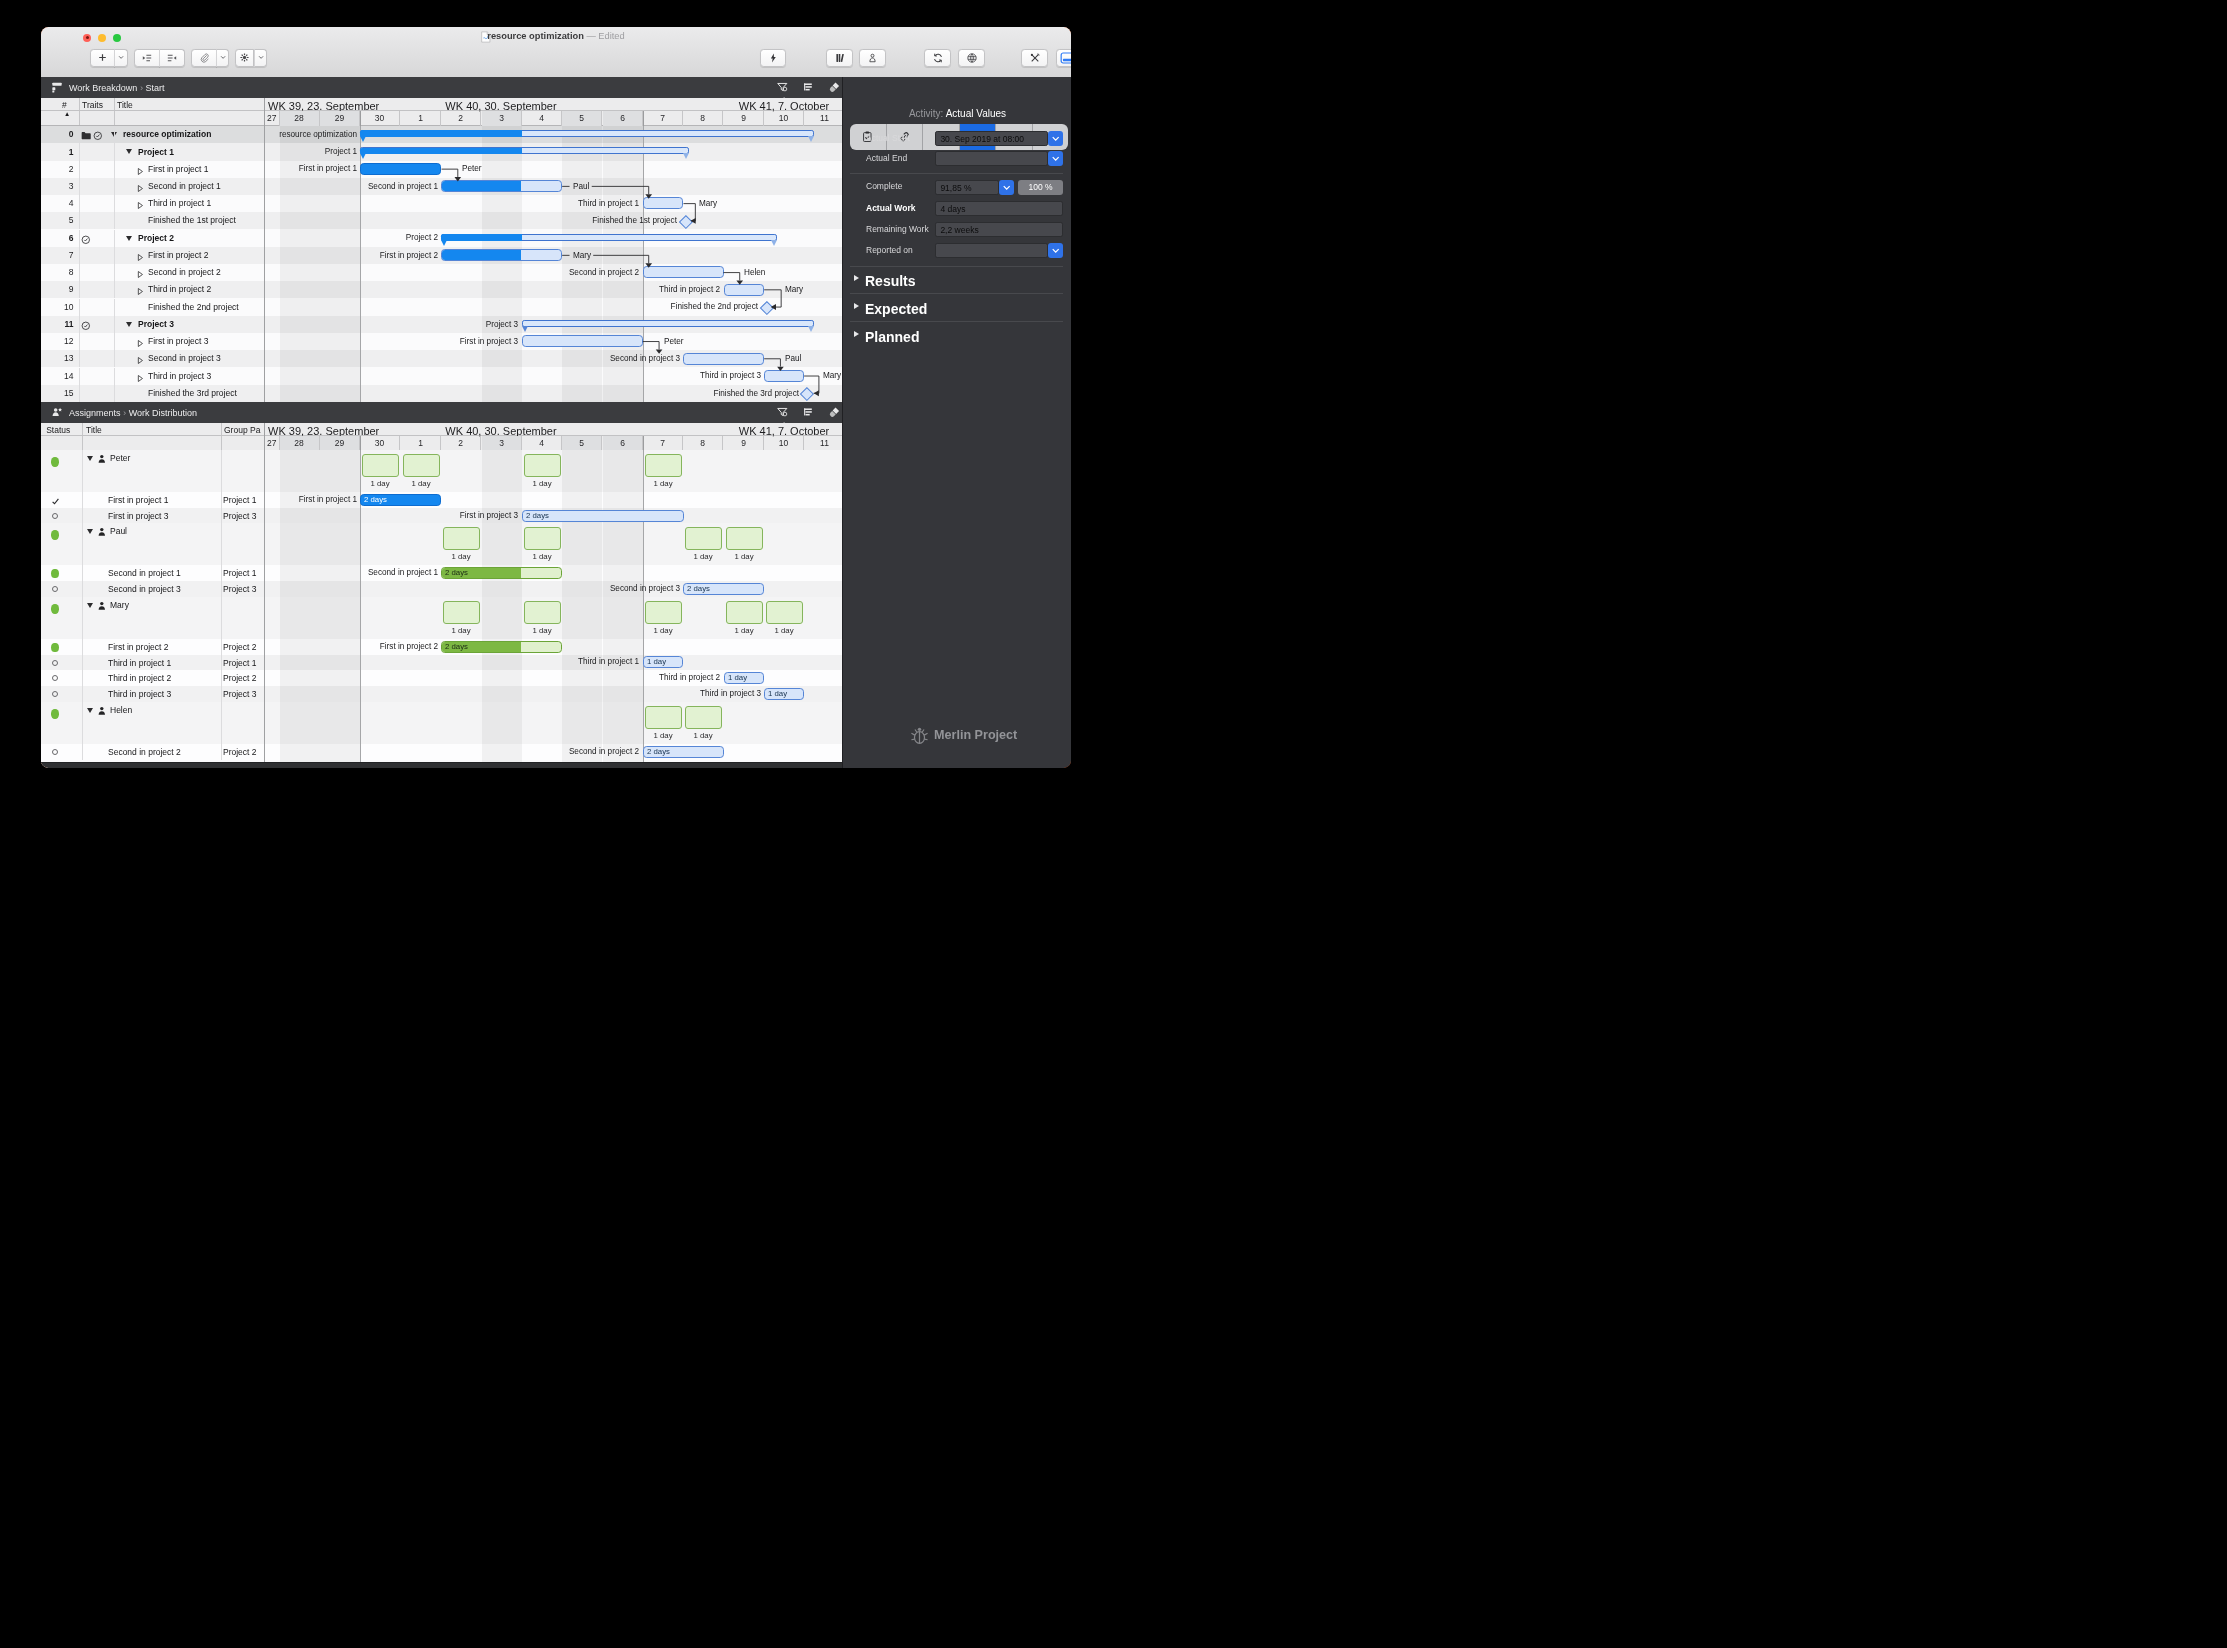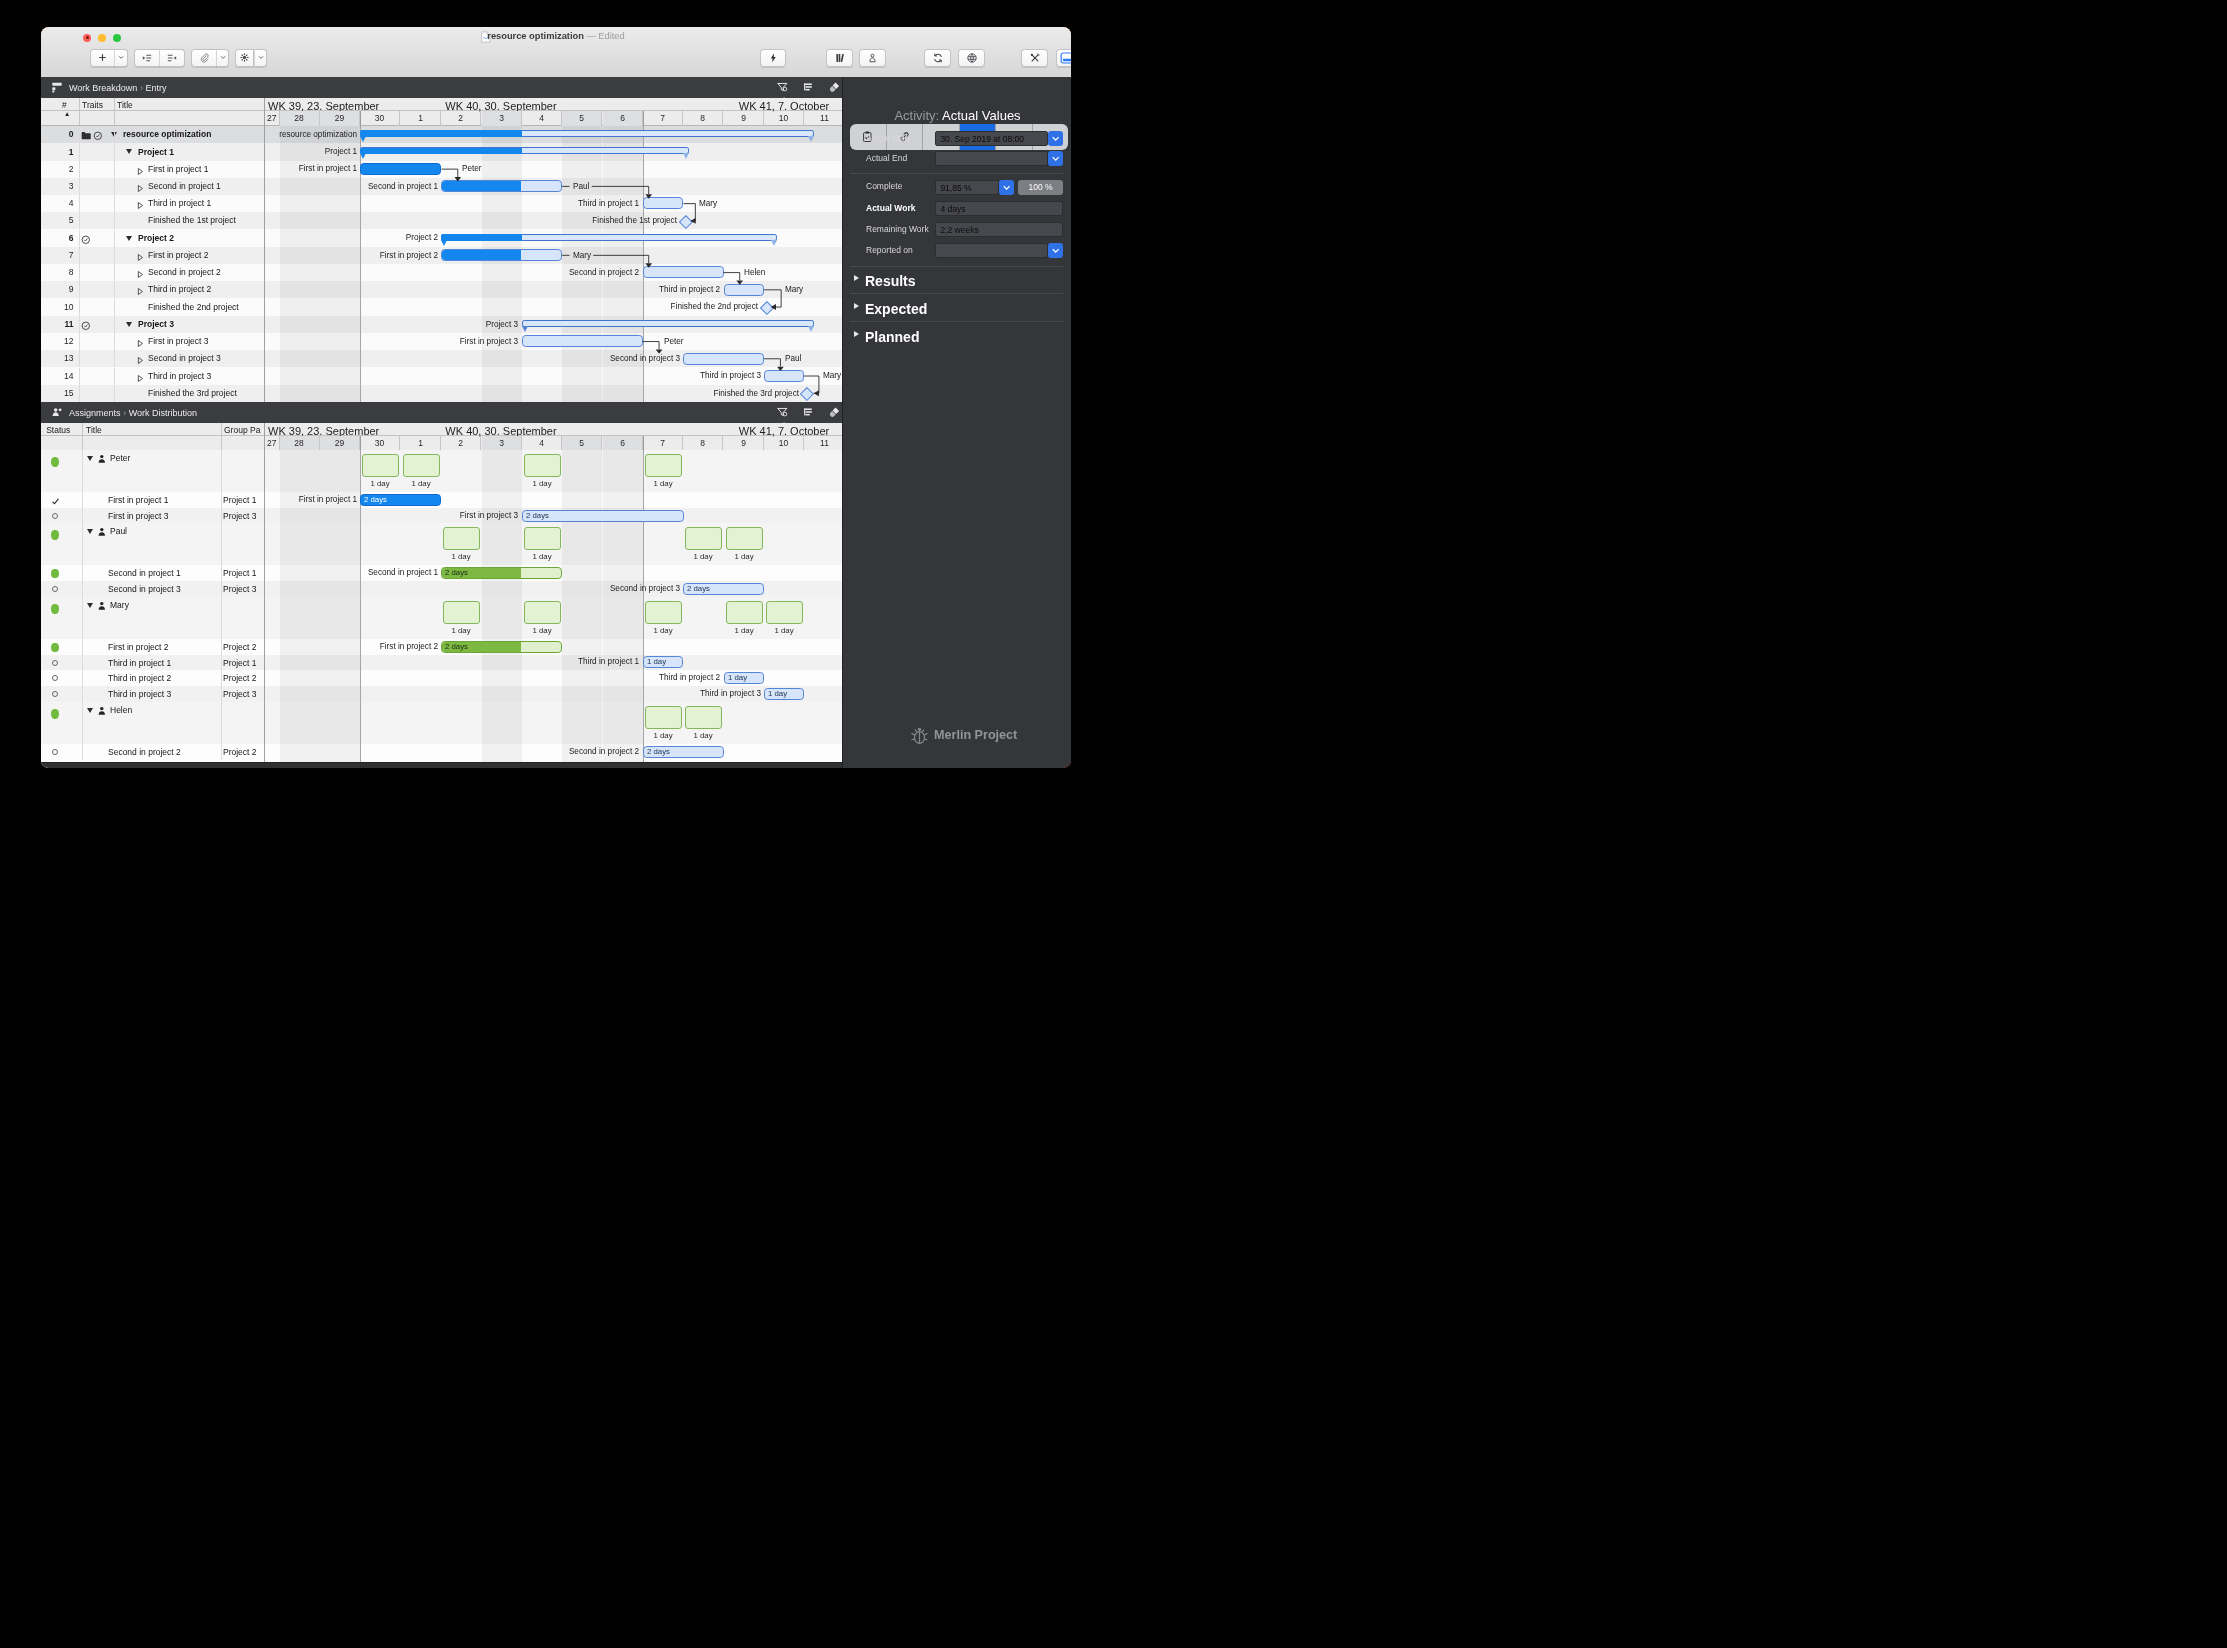--- a/index.html
+++ b/index.html
@@ -69,21 +69,21 @@
          font-size:8.5px;color:#0c0c0d;padding-left:4.4px;overflow:hidden;white-space:nowrap;}
   .chev{position:absolute;width:15px;background:#2f72e8;border-radius:3px;display:flex;align-items:center;justify-content:center;}
   .ibtn{position:absolute;background:#7d7e83;border-radius:3px;color:#fff;font-size:8.5px;text-align:center;}
   .sect{position:absolute;left:22px;font-size:14px;font-weight:700;color:#fff;}
   .sect-tri{position:absolute;left:11px;width:0;height:0;border-top:3.7px solid transparent;border-bottom:3.7px solid transparent;border-left:5.2px solid #e8e8ea;}
   .idiv{position:absolute;left:7.4px;width:213px;height:0.7px;background:#48494d;}
   #tabbar{position:absolute;left:7px;top:47px;width:218px;height:26px;border-radius:6px;overflow:hidden;display:flex;}
   .tab{flex:1 1 0;background:#d0d1d3;display:flex;align-items:center;justify-content:center;color:#2e2f32;border-right:0.7px solid #a2a3a6;cursor:pointer;}
   .tab:last-child{border-right:none;}
   .tab.sel{background:#1b6be4;color:#fff;}
-  #activityline{position:absolute;left:0;top:31px;width:229px;text-align:center;font-size:13px;color:#fff;}
+  #activityline{position:absolute;left:0;top:31px;width:229px;text-align:center;font-size:10px;color:#fff;}
   #activityline .dim{color:#97989c;}
   #logo{position:absolute;left:66px;top:648px;color:#8e8f93;}
   #logo .lt{position:absolute;left:25px;top:3px;font-size:12.6px;font-weight:700;color:#939498;white-space:nowrap;}
   svg{overflow:visible;}
 </style>
 </head>
 <body>
 
 <div id="window">
 
@@ -194,21 +194,21 @@
 
   </div>
 
   <div id="panes">
     <div class="pane-header" id="ph1" style="top:0;">
       <span class="ph-ico"><svg width="12" height="12" viewBox="0 0 18 18" fill="#e9e9ea">
             <rect x="2" y="2.5" width="14" height="4.5" rx="1"></rect>
             <rect x="2" y="9.5" width="4.5" height="4.5" rx="1"></rect>
             <rect x="2" y="14.2" width="3" height="3" rx=".8"></rect>
           </svg></span>
-      <span class="crumb" style="left:28px;"><span>Work Breakdown</span> <span class="crumb-sep">›</span> <span>Entry</span></span>
+      <span class="crumb" style="left:28px;"><span>Work Breakdown</span> <span class="crumb-sep">›</span> <span>Start</span></span>
       <div class="ph-tools" style="left:725px;">
         <span><svg width="12.6" height="12.6" viewBox="0 0 18 18" fill="none" stroke="#e9e9ea" stroke-width="1.4">
               <path d="M2.5 3.5h13l-5.2 5.7v4.6l-2.8-1.7V9.2z"></path>
               <circle cx="12.8" cy="11.5" r="2.6" stroke-width="1.2"></circle>
             </svg></span>
         <span><svg width="12.6" height="12.6" viewBox="0 0 18 18" fill="#e9e9ea">
               <rect x="3" y="3.5" width="11" height="2.2"></rect>
               <rect x="5" y="7.4" width="9" height="2.2"></rect>
               <rect x="5" y="11.3" width="6" height="2.2"></rect>
               <rect x="3" y="3.5" width="1.6" height="10"></rect>

